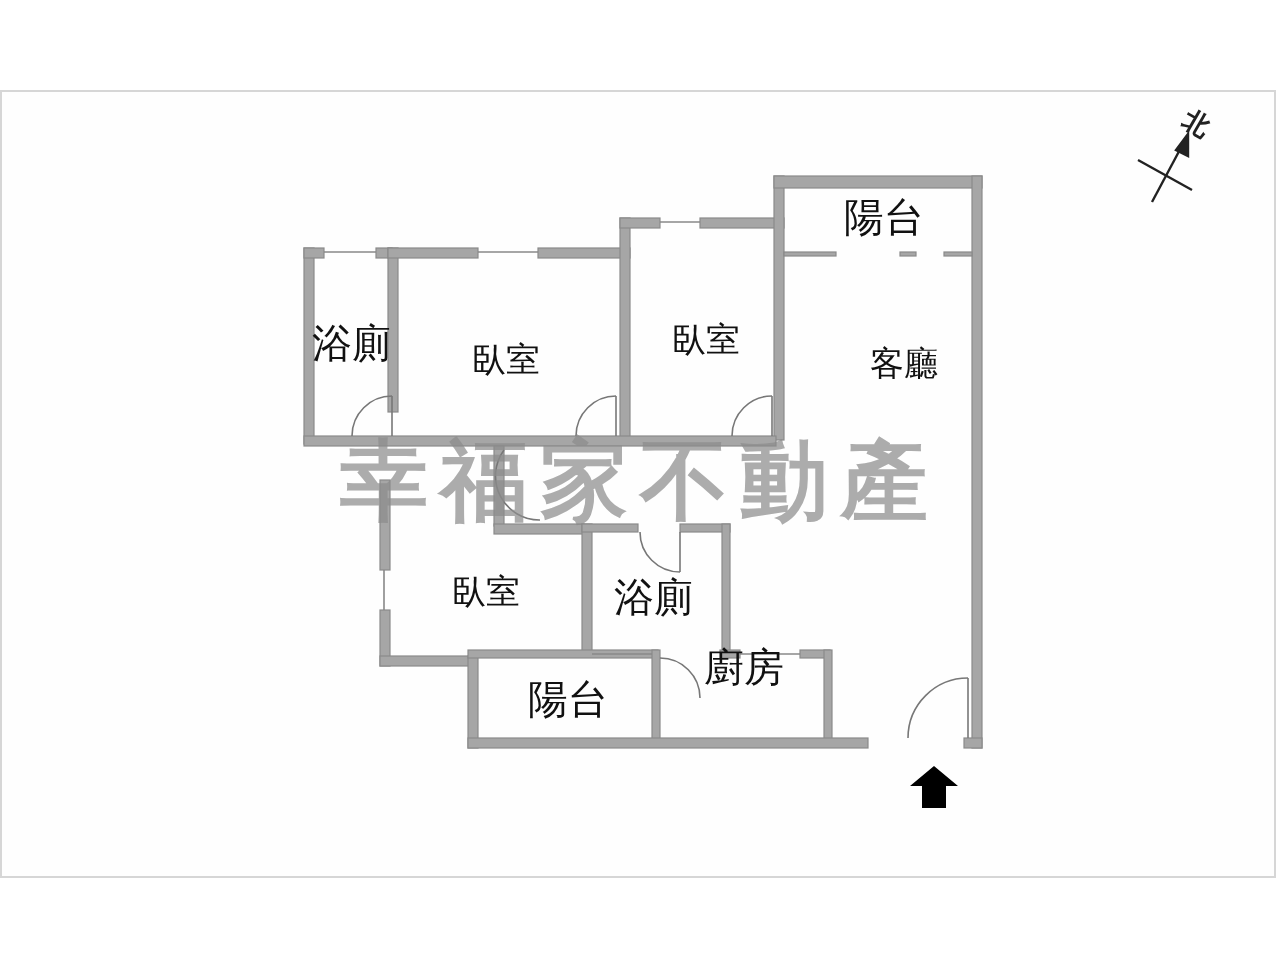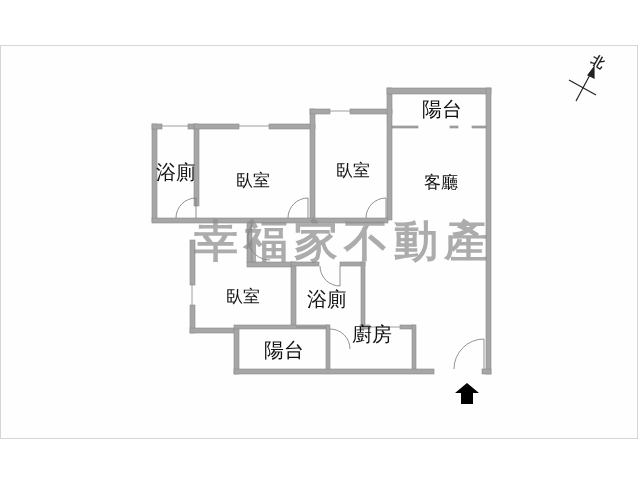--- a/index.html
+++ b/index.html
@@ -2,21 +2,21 @@
 <html><head>
   <meta charset="utf-8">
   <style>
     html, body { margin:0; padding:0; background:#ffffff; }
     body { width:640px; height:480px; position:relative; overflow:hidden; font-family:"DejaVu Sans", sans-serif; }
     .frame { position:absolute; left:0; top:45px; width:638px; height:394px; border:1px solid #d6d6d6; background:#fefefe; box-sizing:border-box; }
     svg.plan { position:absolute; left:0; top:0; width:640px; height:480px; }
     .label { position:absolute; color:#111; white-space:nowrap; transform:translate(-50%,-50%); }
     .lbl-lg { font-size:17px; }
     .lbl-md { font-size:20px; }
-    .watermark { position:absolute; left:320px; top:241px; transform:translate(-50%,-50%); font-size:44px; font-weight:bold; color:rgba(140,140,140,0.72); letter-spacing:6px; white-space:nowrap; font-family:"DejaVu Sans", sans-serif;margin-left:24px; }
+    .watermark { position:absolute; left:320px; top:241px; transform:translate(-50%,-50%); font-size:44px; font-weight:bold; color:rgba(140,140,140,0.72); letter-spacing:6px; white-space:nowrap; font-family:"DejaVu Sans", sans-serif; }
     .north { position:absolute; left:598px; top:62px; transform:translate(-50%,-50%) rotate(30deg); font-size:13px; font-weight:bold; color:#222; }
   </style>
 </head>
 <body>
 
 <div class="frame"></div>
 
 <svg class="plan" viewBox="0 0 640 480">
   <g fill="#a6a6a6" stroke="#8a8a8a" stroke-width="0.6">
 
@@ -99,17 +99,17 @@
   </g>
 </svg>
 
 <div class="watermark">幸福家不動產</div>
 <div class="north">北</div>
 
 <div class="label lbl-md" style="left:176px;top:172px;">浴廁</div>
 <div class="label lbl-lg" style="left:253px;top:180px;">臥室</div>
 <div class="label lbl-lg" style="left:353px;top:170px;">臥室</div>
 <div class="label lbl-md" style="left:442px;top:109px;">陽台</div>
-<div class="label lbl-lg" style="left:441px;top:182px;">客廳</div>
+<div class="label lbl-lg" style="left:452px;top:182px;">客廳</div>
 <div class="label lbl-lg" style="left:243px;top:296px;">臥室</div>
 <div class="label lbl-md" style="left:327px;top:299px;">浴廁</div>
 <div class="label lbl-md" style="left:284px;top:350px;">陽台</div>
 <div class="label lbl-md" style="left:372px;top:334px;">廚房</div>
 
 </body></html>

